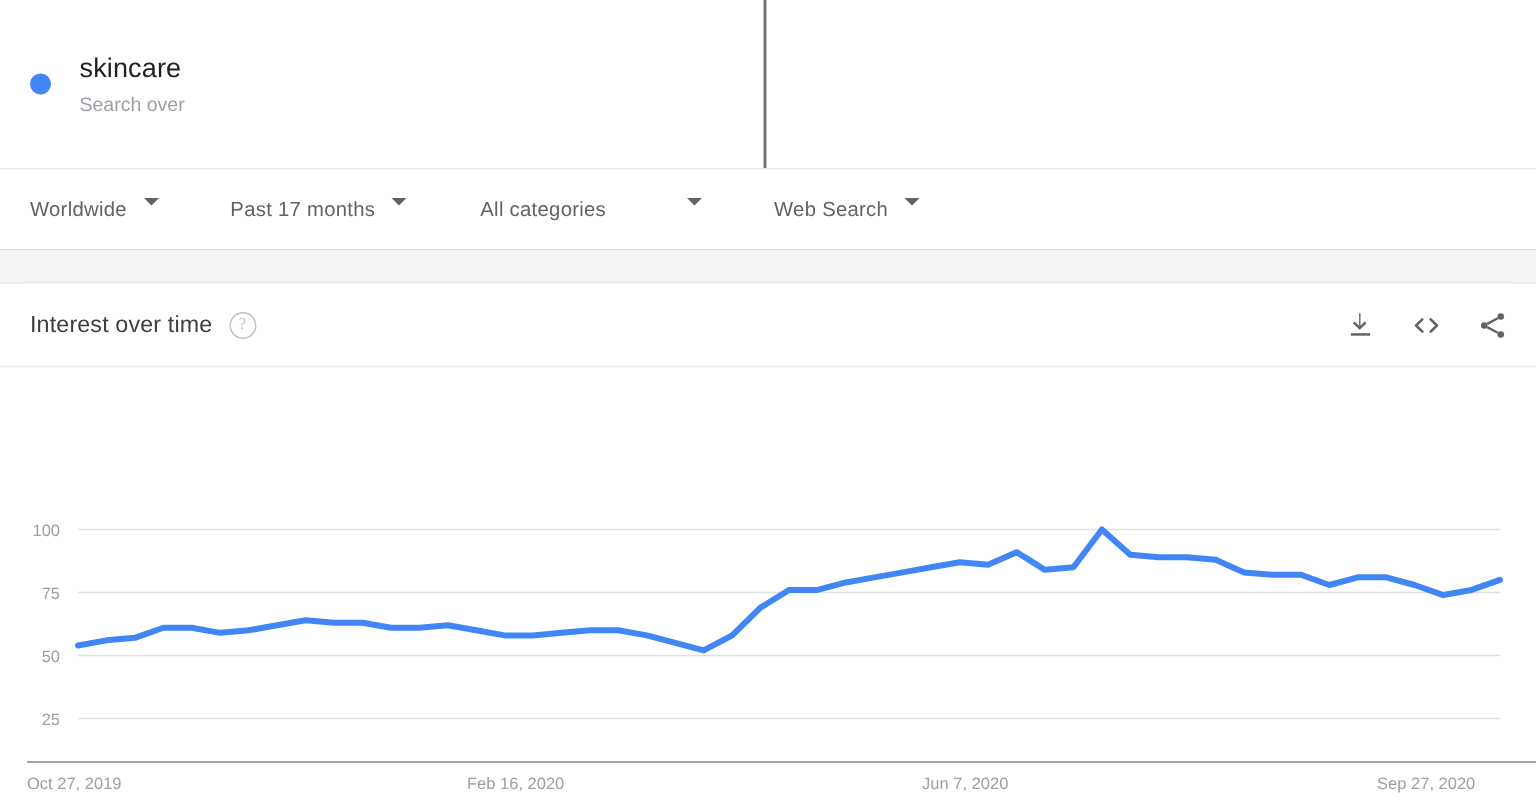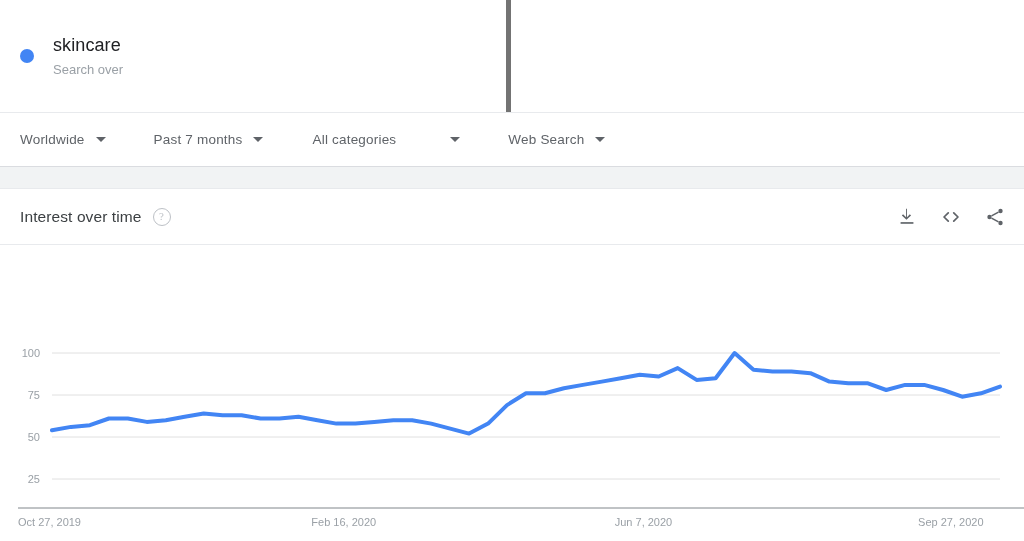--- a/index.html
+++ b/index.html
@@ -19,21 +19,21 @@
   
   .term-bar {
     display: flex;
     height: 113px;
     border-bottom: 1px solid #e8eaed;
     box-sizing: border-box;
   }
   .term-cell {
     width: 511px;
     box-sizing: border-box;
-    border-right: 5px solid #737373;
+    border-right: 2px solid #737373;
     display: flex;
     align-items: center;
     padding-left: 20px;
   }
   .term-dot {
     width: 14px;
     height: 14px;
     border-radius: 50%;
     background: #4285f4;
     flex: 0 0 auto;
@@ -82,21 +82,20 @@
   
   .filter-bar {
     height: 54px;
     display: flex;
     align-items: center;
     border-bottom: 1px solid #dadce0;
     box-sizing: border-box;
   }
   .filter {
     display: flex;
-    align-items: center;
     cursor: pointer;
     white-space: nowrap;
   }
   .filter-label {
     font-size: 13.5px;
     color: #5f6368;
     letter-spacing: .2px;
   }
   .caret {
     width: 0; height: 0;
@@ -189,21 +188,21 @@
     </span>
   </div>
 </div>
 
 <div class="filter-bar">
   <div class="filter f0">
     <span class="filter-label">Worldwide</span>
     <span class="caret"></span>
   </div>
   <div class="filter f1">
-    <span class="filter-label">Past 7 months</span>
+    <span class="filter-label">Past 17 months</span>
     <span class="caret"></span>
   </div>
   <div class="filter f2">
     <span class="filter-label">All categories</span>
     <span class="caret"></span>
   </div>
   <div class="filter f3">
     <span class="filter-label">Web Search</span>
     <span class="caret"></span>
   </div>

